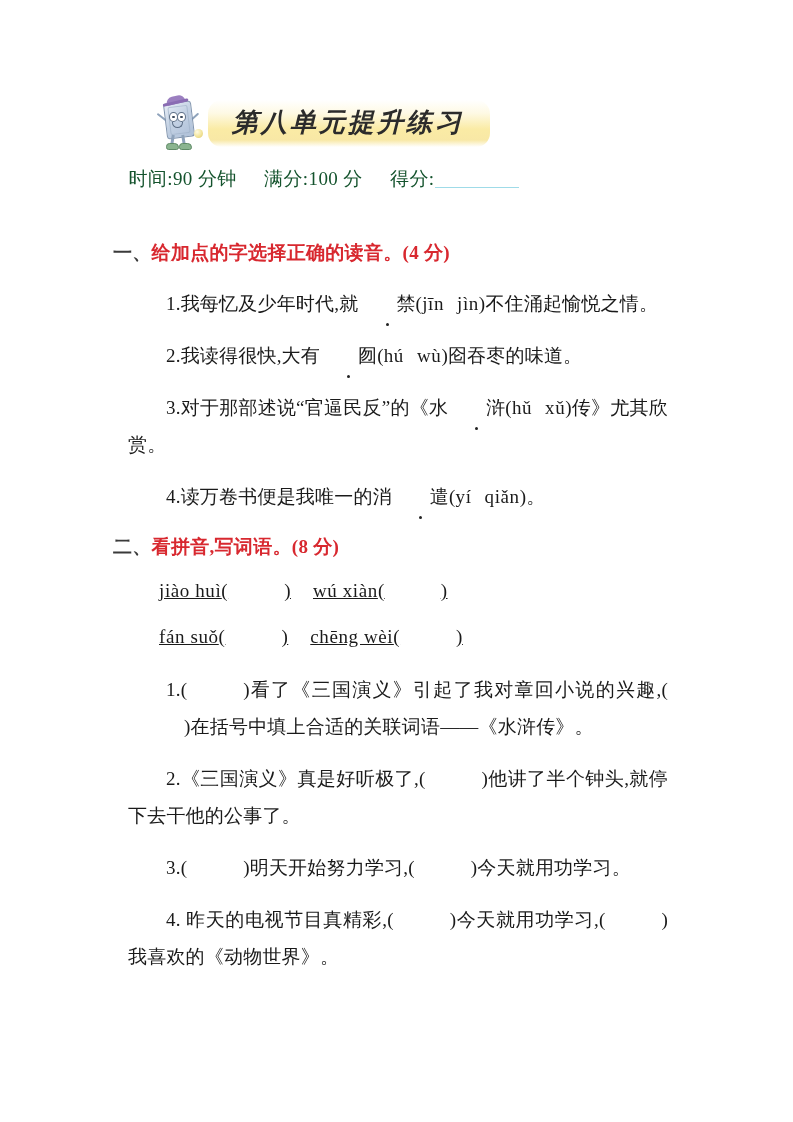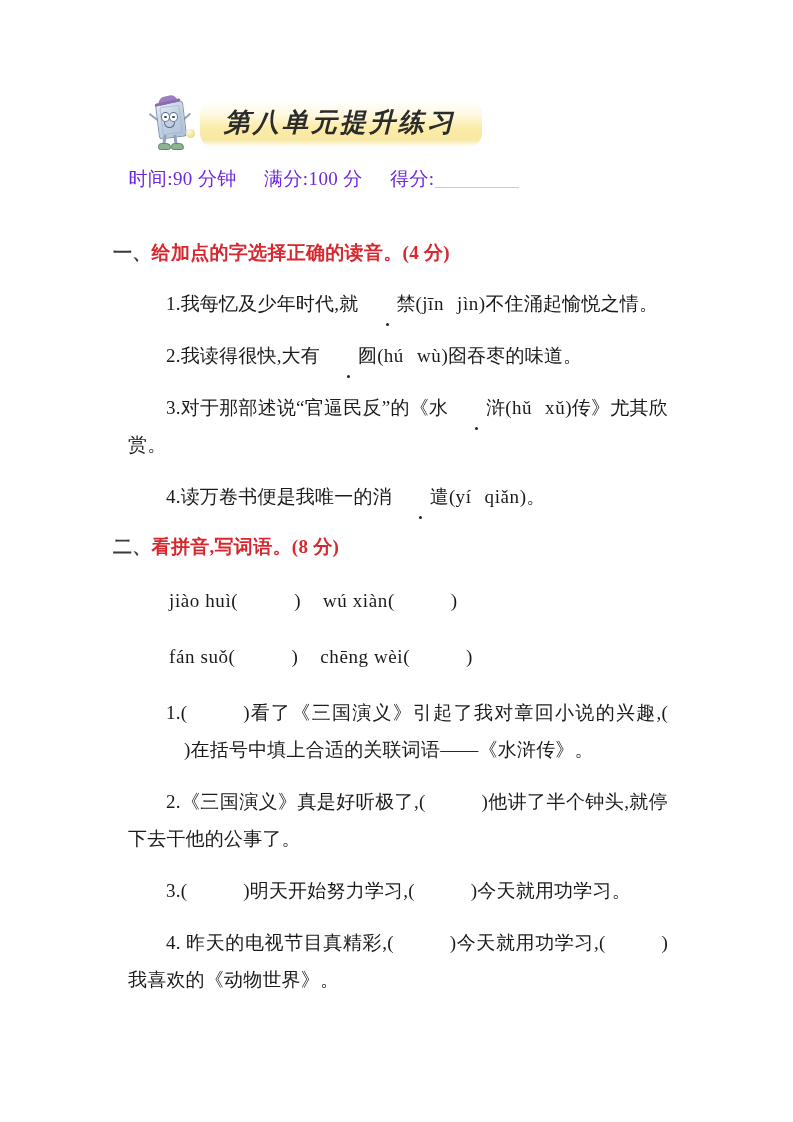--- a/index.html
+++ b/index.html
@@ -21,21 +21,21 @@
     left: 0; top: 0;
     width: 793px;
     height: 1122px;
     box-sizing: border-box;
     padding: 0 110px;
   }
 
   
   .title-row {
     position: absolute;
-    left: 0;
+    left: 8px;
     top: 92px;
     width: 630px;
     height: 62px;
     display: flex;
     align-items: center;
     justify-content: center;
   }
   .mascot {
     width: 46px;
     height: 54px;
@@ -162,21 +162,21 @@
 
   
   .meta-line {
     position: absolute;
     left: 0;
     top: 166px;
     width: 647px;
     text-align: center;
     font-size: 19px;
     letter-spacing: .4px;
-    color: #6d28d9;
+    color: #14532d;
     white-space: nowrap;
   }
   .meta-line .gap { display: inline-block; width: 17px; }
   .score-blank {
     display: inline-block;
     width: 84px;
     border-bottom: 1.6px solid #9fdbe8;
     height: 17px;
     vertical-align: -3px;
   }
@@ -232,21 +232,22 @@
   }
   .sp { display: inline-block; width: 13px; }
   .blank-paren { display: inline-block; width: 56px; }
 
   .pinyin-row {
     font-size: 19px;
     line-height: 38px;
     text-indent: 38px;
     letter-spacing: .5px;
     white-space: nowrap;
-    margin: 18px;
+    margin: 8px;
+    text-decoration: underline;
   }
   .pinyin-row .cell-gap { display: inline-block; width: 22px; }
 
   .sec2 { margin-top: 0; }
   .sec3 { margin-top: 2px; }
 </style>
 </head>
 <body>
 
 <div class="page">

